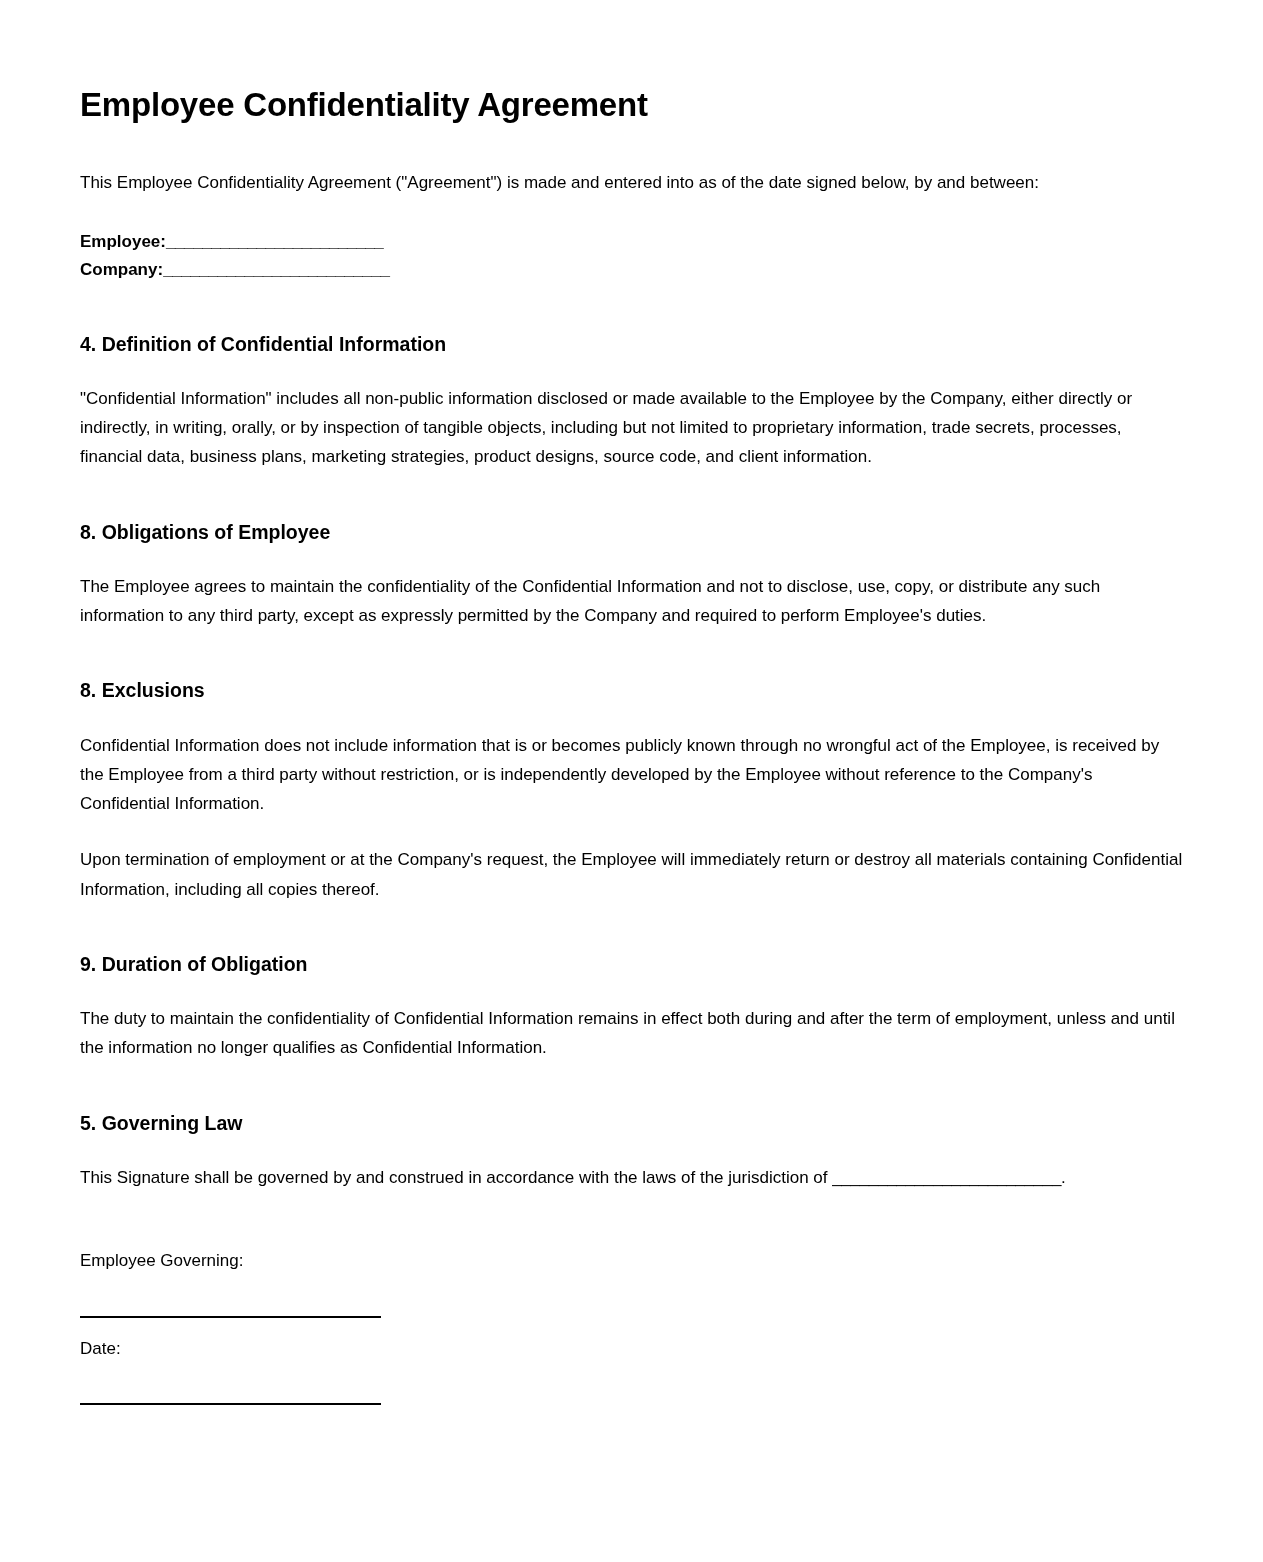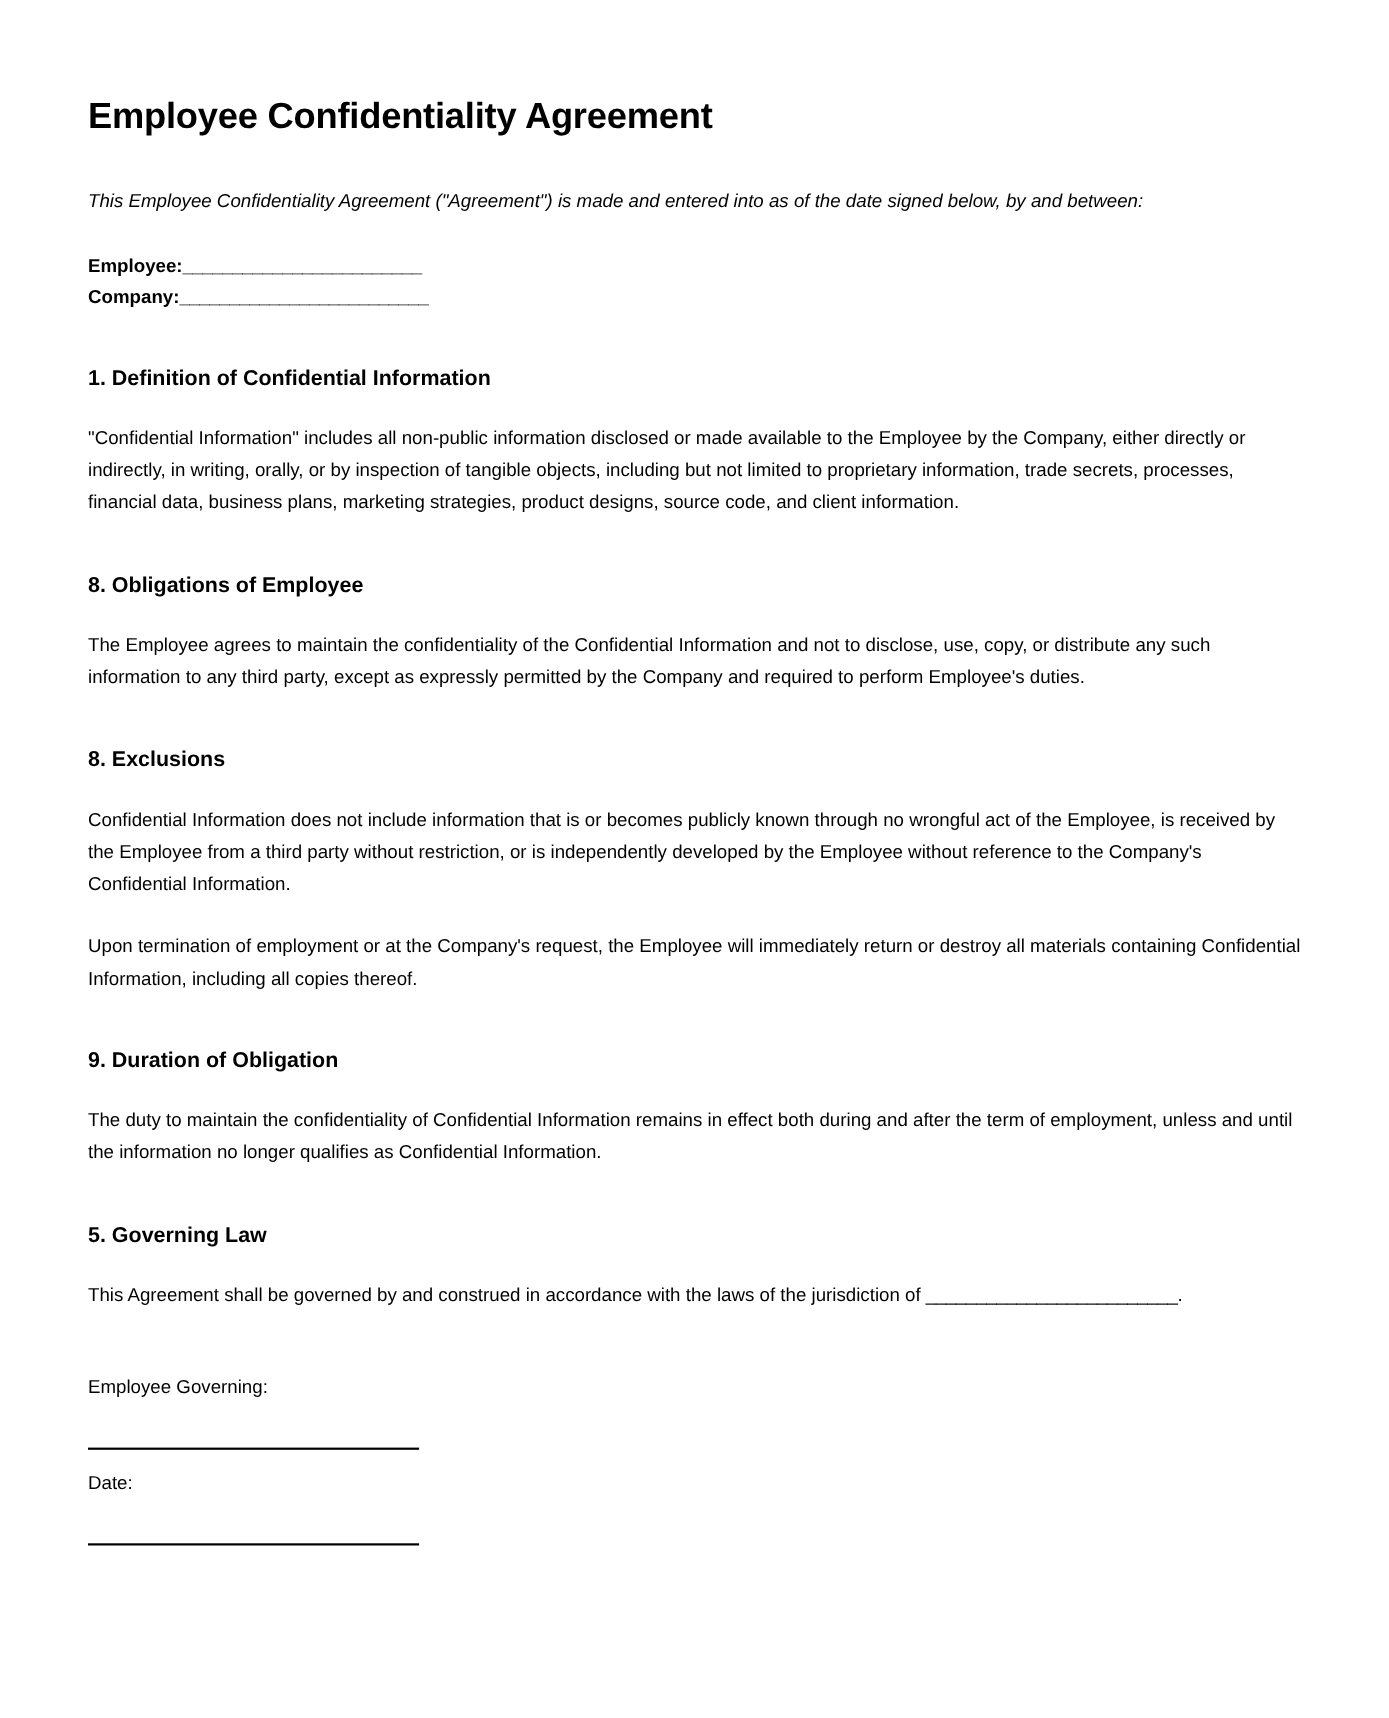--- a/index.html
+++ b/index.html
@@ -31,21 +31,20 @@
     font-size: 33px;
     font-weight: bold;
     line-height: 1.18;
     margin: 0 0 0 0;
     letter-spacing: -0.2px;
   }
   p.intro {
     font-size: 17px;
     line-height: 1.5;
     margin: 45px 0 0 0;
-    font-style: italic;
   }
   .party-block {
     margin-top: 33px;
   }
   .party-line {
     font-size: 17px;
     font-weight: bold;
     line-height: 1.62;
     white-space: nowrap;
   }
@@ -103,36 +102,36 @@
 
     <div class="party-block">
       <div class="party-line">
         <span class="party-label">Employee:</span><span class="blank-bold">________________________</span>
       </div>
       <div class="party-line">
         <span class="party-label">Company:</span><span class="blank-bold">_________________________</span>
       </div>
     </div>
 
-    <h2 class="section-heading">1. Definition of Confidential Information</h2>
+    <h2 class="section-heading">4. Definition of Confidential Information</h2>
     <p class="section-body">"Confidential Information" includes all non-public information disclosed or made available to the Employee by the Company, either directly or indirectly, in writing, orally, or by inspection of tangible objects, including but not limited to proprietary information, trade secrets, processes, financial data, business plans, marketing strategies, product designs, source code, and client information.</p>
 
     <h2 class="section-heading">8. Obligations of Employee</h2>
     <p class="section-body">The Employee agrees to maintain the confidentiality of the Confidential Information and not to disclose, use, copy, or distribute any such information to any third party, except as expressly permitted by the Company and required to perform Employee's duties.</p>
 
     <h2 class="section-heading">8. Exclusions</h2>
     <p class="section-body">Confidential Information does not include information that is or becomes publicly known through no wrongful act of the Employee, is received by the Employee from a third party without restriction, or is independently developed by the Employee without reference to the Company's Confidential Information.</p>
 
     <p class="section-body">Upon termination of employment or at the Company's request, the Employee will immediately return or destroy all materials containing Confidential Information, including all copies thereof.</p>
 
     <h2 class="section-heading">9. Duration of Obligation</h2>
     <p class="section-body">The duty to maintain the confidentiality of Confidential Information remains in effect both during and after the term of employment, unless and until the information no longer qualifies as Confidential Information.</p>
 
     <h2 class="section-heading">5. Governing Law</h2>
-    <p class="section-body"><span>This Agreement shall be governed by and construed in accordance with the laws of the jurisdiction of </span><span class="blank-inline">_________________________</span><span>.</span></p>
+    <p class="section-body"><span>This Signature shall be governed by and construed in accordance with the laws of the jurisdiction of </span><span class="blank-inline">_________________________</span><span>.</span></p>
 
     <div class="sig-block">
       <p class="sig-label">Employee Governing:</p>
       <hr class="sig-rule">
       <p class="sig-label date">Date:</p>
       <hr class="sig-rule">
     </div>
 
   </div>
 </div>

